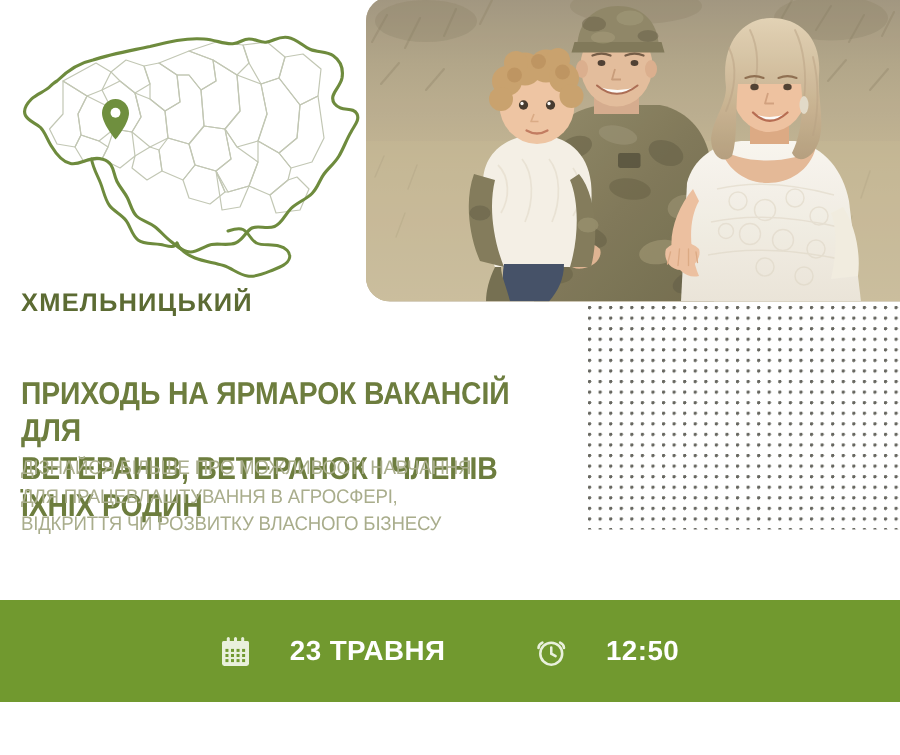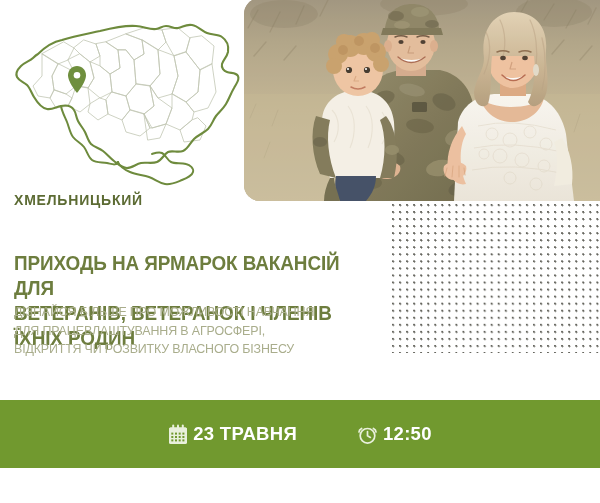--- a/index.html
+++ b/index.html
@@ -32,21 +32,21 @@
     top: 14px;
     width: 236px;
     height: 178px;
   }
   .map-svg { display: block; width: 236px; height: 178px; }
 
   .city-label {
     position: absolute;
     left: 14px;
     top: 192px;
-    font-size: 14px;
+    font-size: 17px;
     font-weight: 700;
     letter-spacing: 0.8px;
     color: #5c6b33;
     font-family: "Liberation Sans", sans-serif;
     white-space: nowrap;
   }
 
   
   .photo {
     position: absolute;
@@ -118,21 +118,21 @@
     height: 68px;
     background: #71992f;
     display: flex;
     align-items: center;
     justify-content: center;
     gap: 22px;
   }
   .footer-item {
     display: flex;
     align-items: center;
-    gap: 5px;
+    gap: 26px;
   }
   .footer-text {
     color: #ffffff;
     font-family: "Liberation Sans", sans-serif;
     font-weight: 700;
     font-size: 18.5px;
     letter-spacing: 0.3px;
     white-space: nowrap;
   }
   .footer-gap { width: 16px; }

